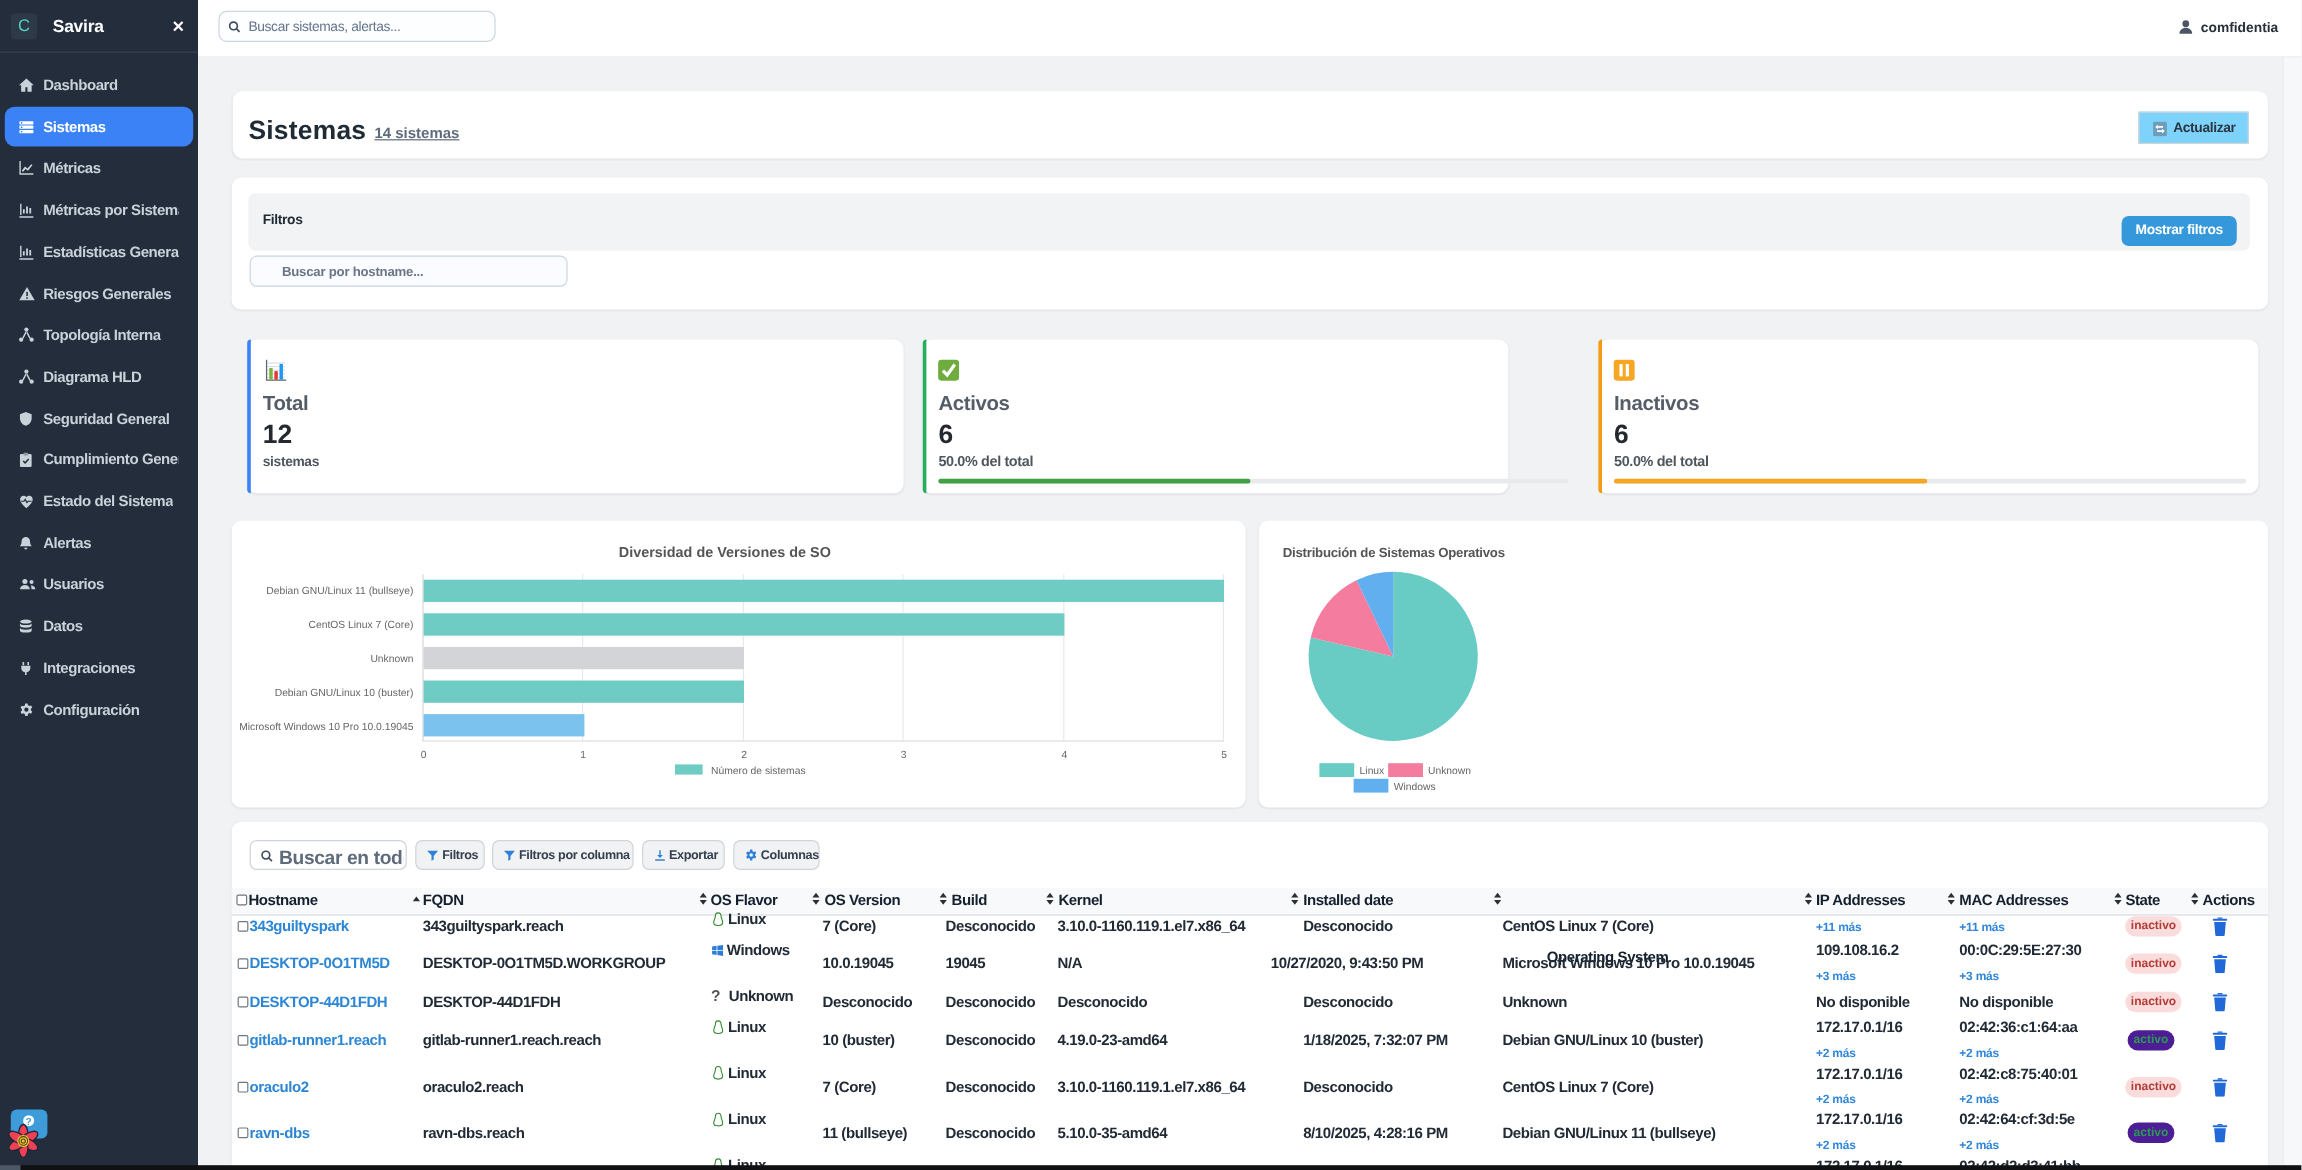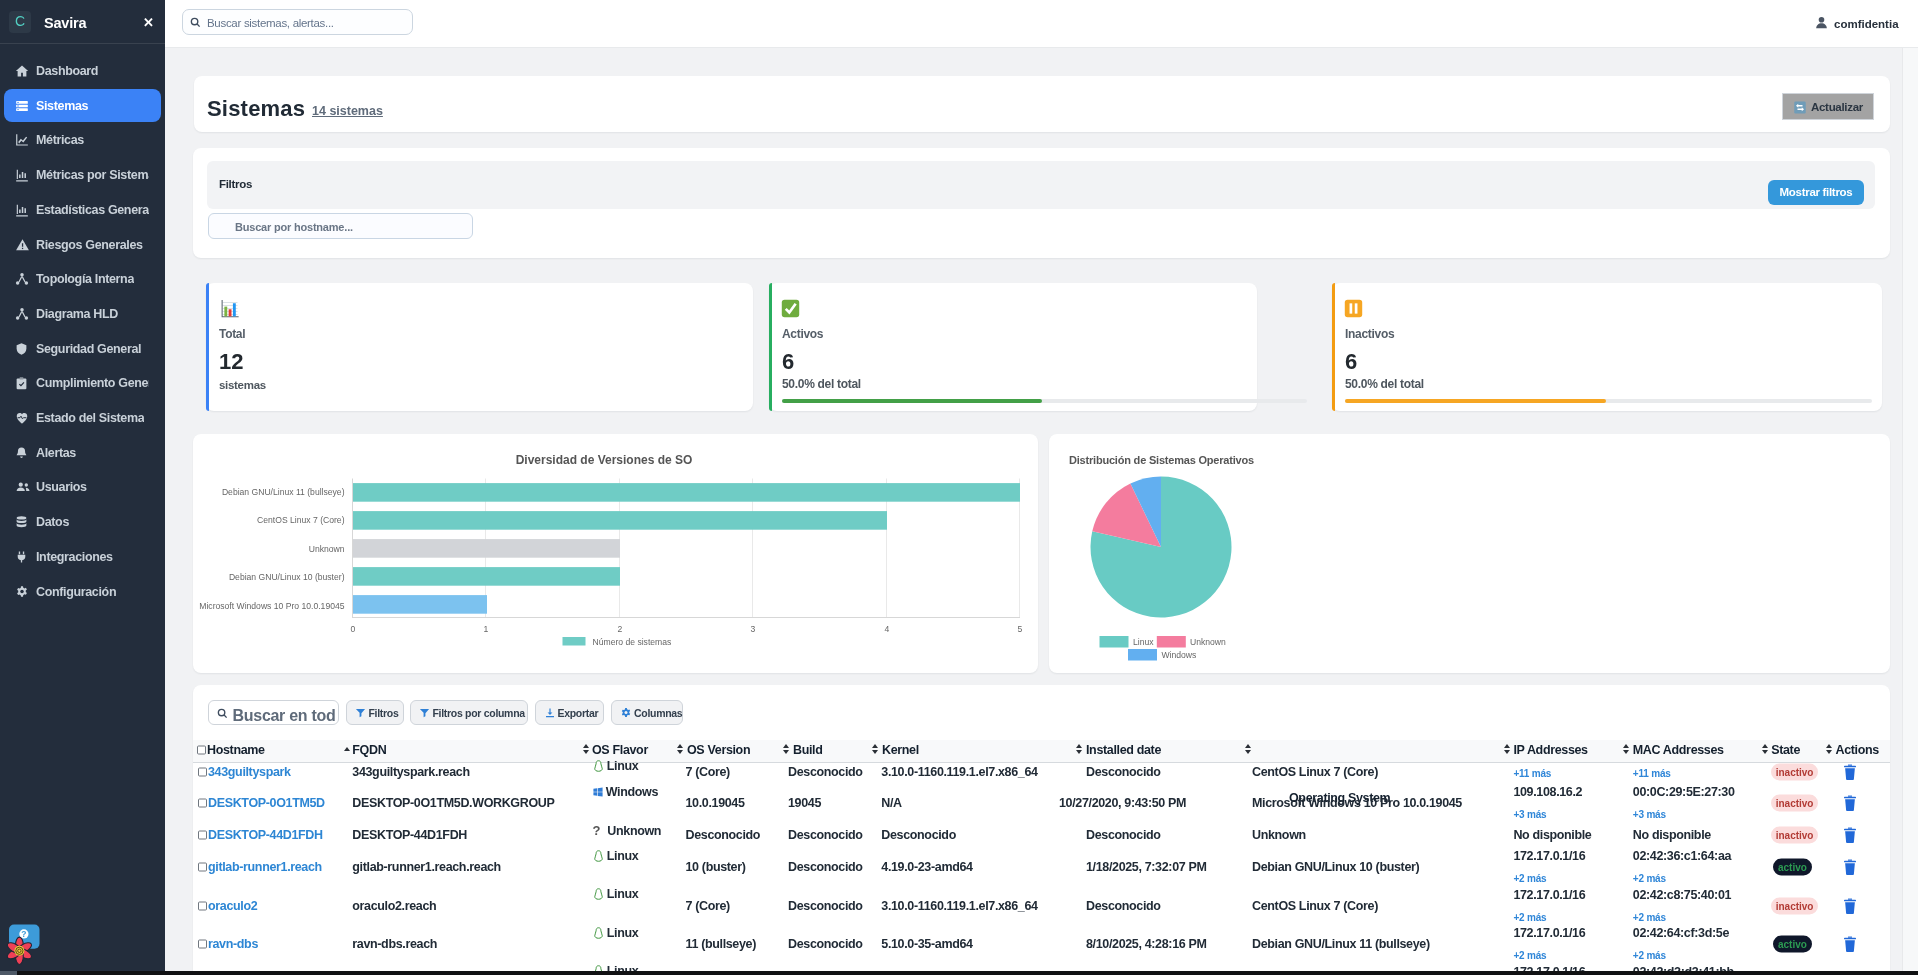--- a/index.html
+++ b/index.html
@@ -24,34 +24,34 @@
   #tb-search .ph { position:absolute; left:24px; top:7px; font-size:11.5px; font-weight:normal; letter-spacing:-0.3px; color:#64748b; }
   #tb-user { position:absolute; left:1669px; top:18px; font-size:11.5px; font-weight:bold; color:#27303b; }
 
   #rstrip { position:absolute; left:1902px; top:48px; width:16px; height:927px; background:#f7f8f9; border-left:1px solid #e8e9eb; z-index:3; }
   #bbar { position:absolute; left:17px; top:971px; width:1901px; height:4px; background:#101113; z-index:9; }
   #bcorner { position:absolute; left:0; top:971px; width:17px; height:4px; background:#4d5866; z-index:9; }
 
   #hcard { left:194px; top:76px; width:1696px; height:56px; }
   #hcard h1 { position:absolute; left:13px; top:20px; font-size:22px; color:#212b36; letter-spacing:0.2px; }
   #hcard .sub { position:absolute; left:118px; top:28px; font-size:12.5px; font-weight:bold; color:#5f6b7a;text-decoration:underline; }
-  #btn-act { position:absolute; left:1588px; top:17px; width:92px; height:27px; border:1px solid #cfd4da; border-radius:0; background:#a3a3a3; }
+  #btn-act { position:absolute; left:1588px; top:17px; width:92px; height:27px; border:1px solid #cfd4da; border-radius:0; background:#7dd3fc; }
   #btn-act .t { position:absolute; left:28px; top:7px; font-size:11.5px; font-weight:bold; letter-spacing:-0.3px; color:#2b3642; }
 
   #fcard { left:193px; top:148px; width:1697px; height:110px; }
   #fband { position:absolute; left:14px; top:13px; width:1668px; height:48px; background:#f2f3f5; border-radius:6px; }
   #fband .t { position:absolute; left:12px; top:17px; font-size:11.5px; font-weight:bold; letter-spacing:-0.3px; color:#212b36; }
   #btn-mf { position:absolute; left:1575px; top:32px; width:96px; height:25px; background:#3498db; border-radius:6px; color:#fff; font-size:11.5px; font-weight:bold; letter-spacing:-0.3px; text-align:center; line-height:25px; }
   #finput { position:absolute; left:15px; top:65px; width:265px; height:26px; border:1px solid #c9d6e4; border-radius:6px; background:#fbfcff; }
   #finput .ph { position:absolute; left:26px; top:7px; font-size:11px; font-weight:bold; letter-spacing:-0.2px; color:#6a7686; }
 
   .scard { position:absolute; top:283px; height:128px; background:#fff; border-radius:8px; box-shadow:0 1px 2px rgba(16,24,40,.07); }
   .scard .lb { position:absolute; left:0; top:0; bottom:0; width:3px; border-radius:8px 0 0 8px; }
   .scard .icon { position:absolute; left:12px; top:16px; }
-  .scard .name { position:absolute; left:13px; top:44px; font-size:12px; font-weight:bold; letter-spacing:-0.3px; color:#555e68; }
+  .scard .name { position:absolute; left:13px; top:44px; font-size:17px; font-weight:bold; letter-spacing:-0.3px; color:#555e68; }
   .scard .num { position:absolute; left:13px; top:66px; font-size:22px; font-weight:bold; color:#23292f; }
   .scard .sub { position:absolute; left:13px; top:94px; font-size:12px; font-weight:bold; letter-spacing:-0.3px; color:#4e565e; }
   .pbar { position:absolute; left:12.5px; top:116px; height:4px; border-radius:2px; background:#e8eaec; }
   .pbar .fill { position:absolute; left:0; top:0; height:4px; border-radius:2px; width:49.6%; }
 
   #bccard { left:193px; top:434px; width:845px; height:239px; }
   #pccard { left:1049px; top:434px; width:841px; height:239px; }
 
   #tcard { left:193px; top:685px; width:1697px; height:290px; border-radius:8px 8px 0 0; overflow:hidden; }
   .tbtn { position:absolute; top:15px; height:25px; background:#f1f2f4; border:1px solid #cfd4da; border-radius:6px; font-size:10.5px; font-weight:bold; letter-spacing:-0.3px; color:#34404e; }
@@ -64,21 +64,21 @@
   .sort { position:absolute; top:59px; width:8px; }
   .sort i { display:block; width:0; height:0; border-left:3.5px solid transparent; border-right:3.5px solid transparent; }
   .sort .u { border-bottom:4.5px solid #2a2f36; margin-bottom:2px; }
   .sort .d { border-top:4.5px solid #2a2f36; }
   .asc { position:absolute; top:62px; width:0; height:0; border-left:3.5px solid transparent; border-right:3.5px solid transparent; border-bottom:4.5px solid #2a2f36; }
   .cv { position:absolute; font-size:12.5px; font-weight:bold; letter-spacing:-0.35px; color:#212b36; white-space:nowrap; transform:translateY(-50%); }
   .lk { color:#2d86d4; }
   .mas { position:absolute; font-size:10px; font-weight:bold; letter-spacing:-0.2px; color:#2f86d8; white-space:nowrap; transform:translateY(-50%); }
   .pill { position:absolute; font-size:10px; font-weight:bold; border-radius:9px; height:17px; line-height:17px; padding:0 5px; transform:translateY(-50%); }
   .pill.in { background:#fbdcdc; color:#b23b35; }
-  .pill.ac { background:#0f172a; color:#2c9a52; }
+  .pill.ac { background:#4c1d95; color:#2c9a52; }
   .cb { position:absolute; width:9px; height:9px; border:1px solid #70777f; border-radius:1.5px; background:#fff; transform:translateY(-50%); }
   .trash { position:absolute; transform:translateY(-50%); }
   .flav { position:absolute; font-size:12.5px; font-weight:bold; letter-spacing:-0.35px; color:#212b36; white-space:nowrap; transform:translateY(-50%); }
   .flav .q { color:#555; font-size:13px; margin-right:4px; }
 </style>
 </head>
 <body>
 
 <div id="sidebar">
   <div id="sb-head">

